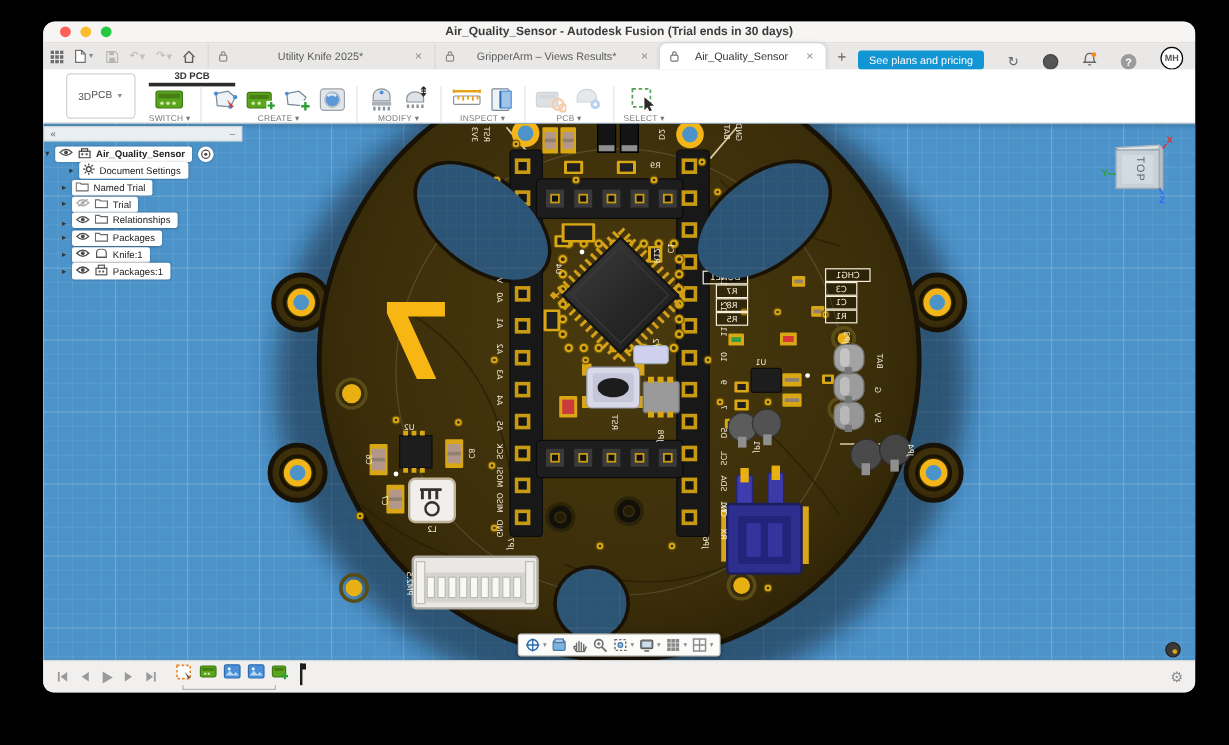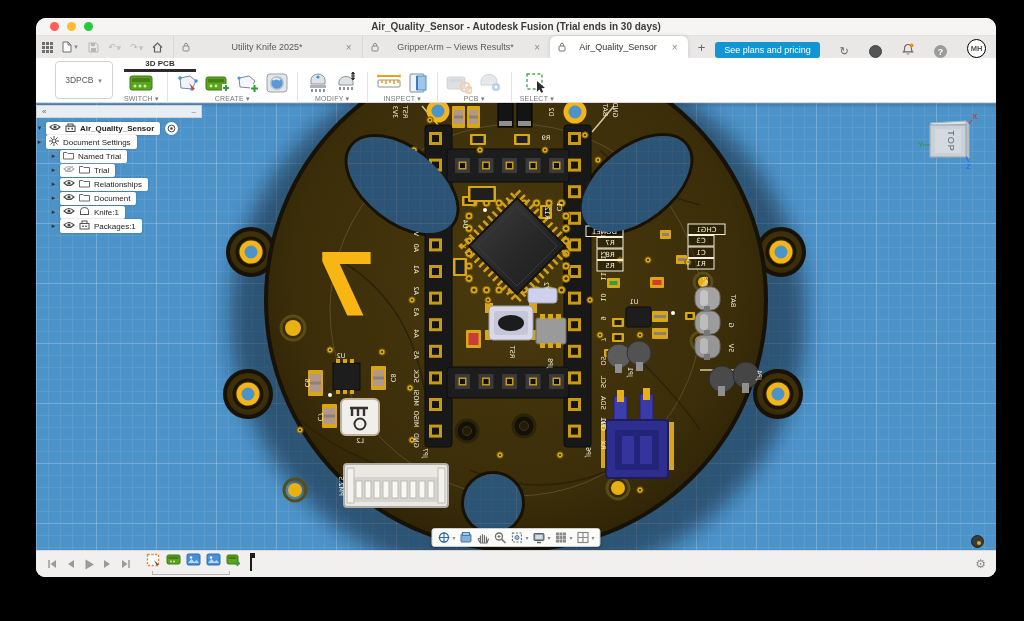--- a/index.html
+++ b/index.html
@@ -850,21 +850,21 @@
                   </svg></span>
                 <span class="tlabel">Air_Quality_Sensor</span>
               </span>
               <span class="radio-chip">
                 <svg width="9" height="9" viewBox="0 0 9 9">
                   <circle cx="4.5" cy="4.5" r="3.4" fill="none" stroke="#4a4a4a"></circle>
                   <circle cx="4.5" cy="4.5" r="1.3" fill="#4a4a4a"></circle>
                 </svg>
               </span>
             </div>
-            <div class="trow" style="margin-left: 0;">
+            <div class="trow" style="margin-left: 20px;">
               <span class="chev">▸</span>
               <span class="chip">
                 <span><svg width="10" height="10" viewBox="0 0 10 10">
                     <circle cx="5" cy="5" r="2" fill="none" stroke="#4a4a4a" stroke-width="1.2"></circle>
                     <path d="M5 0v2M5 8v2M0 5h2M8 5h2M1.5 1.5l1.4 1.4M7.1 7.1l1.4 1.4M8.5 1.5L7.1 2.9M2.9 7.1 1.5 8.5" stroke="#4a4a4a"></path>
                   </svg></span>
                 <span class="tlabel">Document Settings</span>
               </span>
             </div>
             <div class="trow" style="margin-left: 14px;">
@@ -883,21 +883,21 @@
                     <path d="M1 4Q6 -1 11 4Q6 9 1 4Z" fill="none" stroke="#4a4a4a" stroke-width="1.1"></path>
                     <circle cx="6" cy="4" r="1.6" fill="#4a4a4a"></circle>
                     <path d="M2 7L10 1" stroke="#4a4a4a"></path>
                   </svg></span>
                 <span><svg width="11" height="9" viewBox="0 0 11 9">
                     <path d="M.5 1.5h3.4l1 1h5.6v5.5H.5z" fill="#fff" stroke="#6a6a6a"></path>
                   </svg></span>
                 <span class="tlabel">Trial</span>
               </span>
             </div>
-            <div class="trow" style="margin-left: 14px;">
+            <div class="trow" style="margin-left: 14px; align-items: flex-end;">
               <span class="chev">▸</span>
               <span class="chip">
                 <span><svg width="12" height="8" viewBox="0 0 12 8">
                     <path d="M1 4Q6 -1 11 4Q6 9 1 4Z" fill="none" stroke="#4a4a4a" stroke-width="1.1"></path>
                     <circle cx="6" cy="4" r="1.6" fill="#4a4a4a"></circle>
                   </svg></span>
                 <span><svg width="11" height="9" viewBox="0 0 11 9">
                     <path d="M.5 1.5h3.4l1 1h5.6v5.5H.5z" fill="#fff" stroke="#6a6a6a"></path>
                   </svg></span>
                 <span class="tlabel">Relationships</span>
@@ -906,21 +906,21 @@
             <div class="trow" style="margin-left: 14px;">
               <span class="chev">▸</span>
               <span class="chip">
                 <span><svg width="12" height="8" viewBox="0 0 12 8">
                     <path d="M1 4Q6 -1 11 4Q6 9 1 4Z" fill="none" stroke="#4a4a4a" stroke-width="1.1"></path>
                     <circle cx="6" cy="4" r="1.6" fill="#4a4a4a"></circle>
                   </svg></span>
                 <span><svg width="11" height="9" viewBox="0 0 11 9">
                     <path d="M.5 1.5h3.4l1 1h5.6v5.5H.5z" fill="#fff" stroke="#6a6a6a"></path>
                   </svg></span>
-                <span class="tlabel">Document</span>
+                <span class="tlabel">Packages</span>
               </span>
             </div>
             <div class="trow" style="margin-left: 14px;">
               <span class="chev">▸</span>
               <span class="chip">
                 <span><svg width="12" height="8" viewBox="0 0 12 8">
                     <path d="M1 4Q6 -1 11 4Q6 9 1 4Z" fill="none" stroke="#4a4a4a" stroke-width="1.1"></path>
                     <circle cx="6" cy="4" r="1.6" fill="#4a4a4a"></circle>
                   </svg></span>
                 <span><svg width="11" height="9" viewBox="0 0 11 9">

